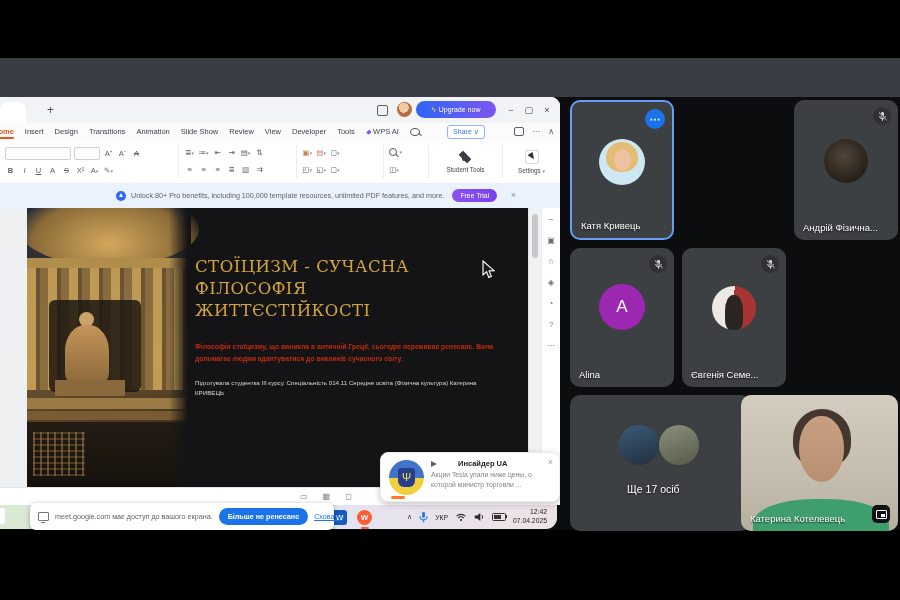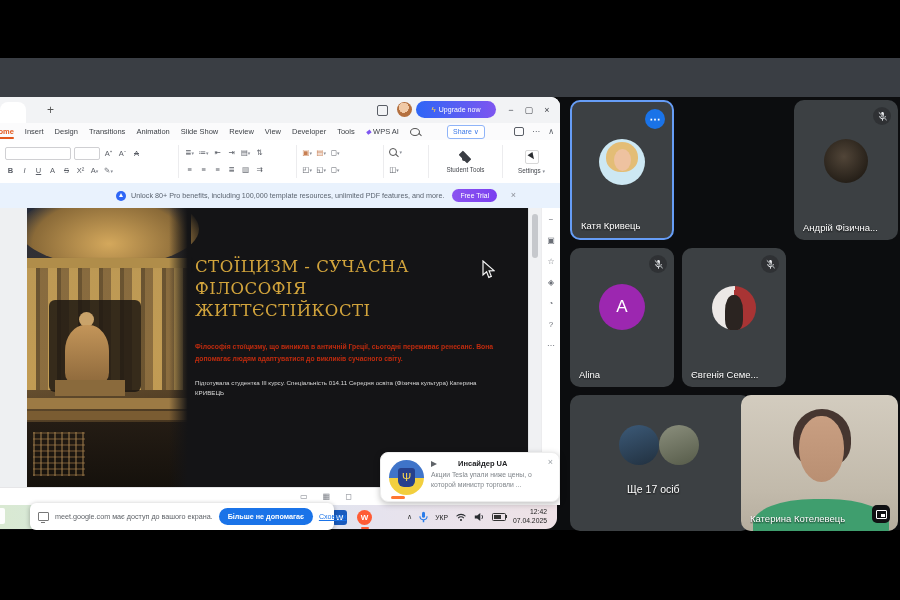--- a/index.html
+++ b/index.html
@@ -414,21 +414,21 @@
         <span>▭</span>
         <span>▦</span>
         <span>◻</span>
       </div>
     </div>
   </div>
 
   <div class="sharebar">
     <span class="sb-ico"></span>
     <span class="sb-msg">meet.google.com має доступ до вашого екрана.</span>
-    <span class="sb-btn">Більше не допомагає</span>
+    <span class="sb-btn">Більше не ренесанс</span>
     <span class="sb-link">Сховати</span>
   </div>
 
   <div class="notif">
     <div class="nf-av">
       <div class="nf-em">Ψ</div>
     </div>
     <div class="nf-title">
       <span class="nf-mega"></span>
       <span class="nf-app">Инсайдер UA</span>

